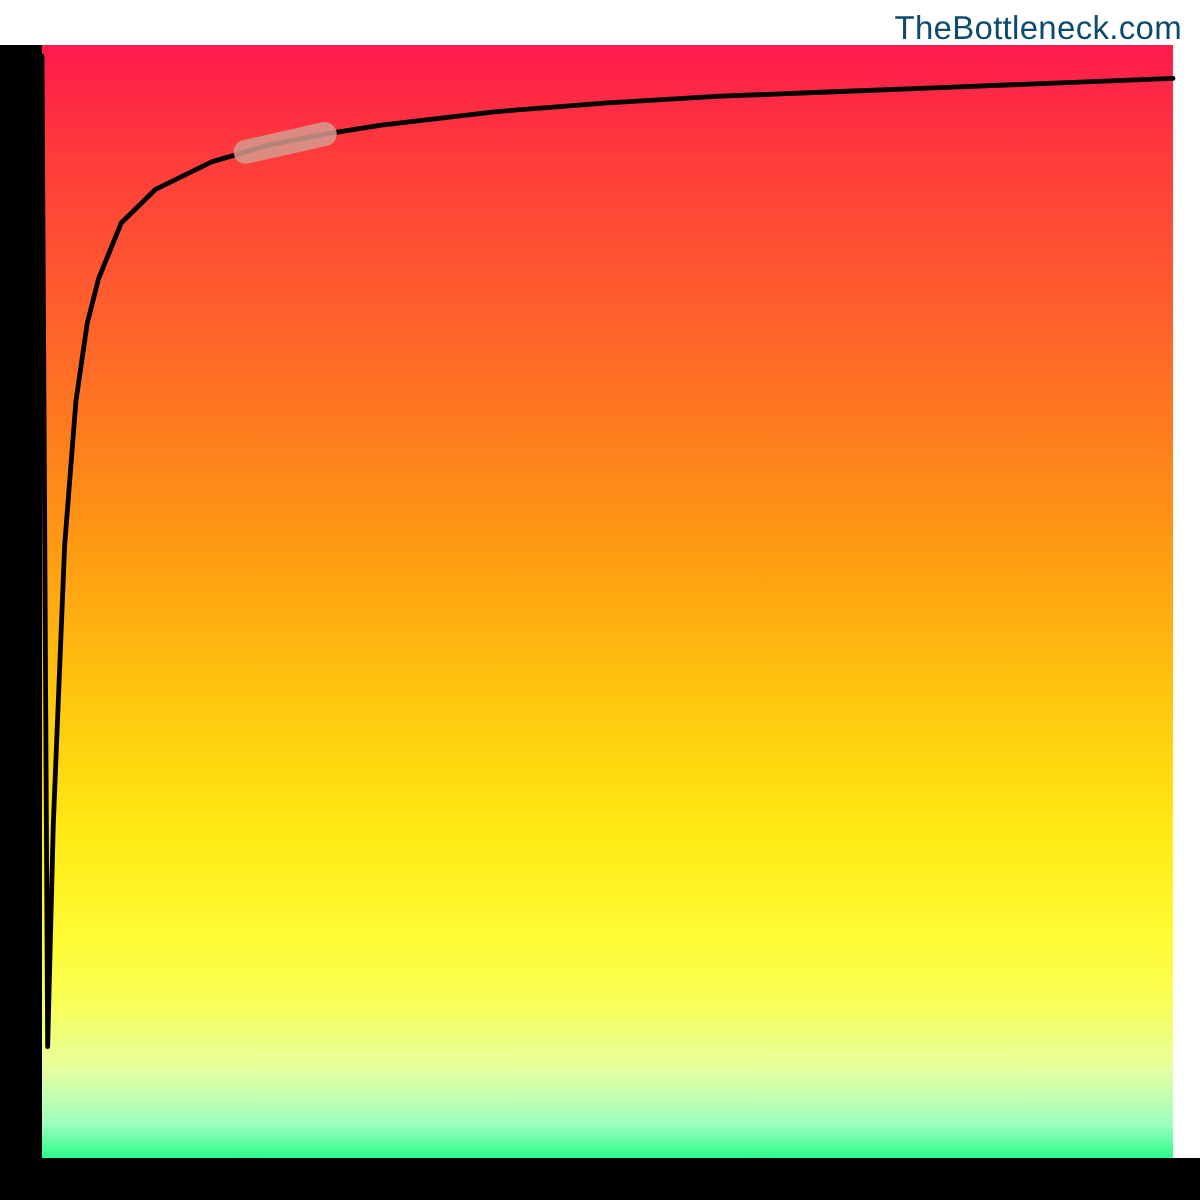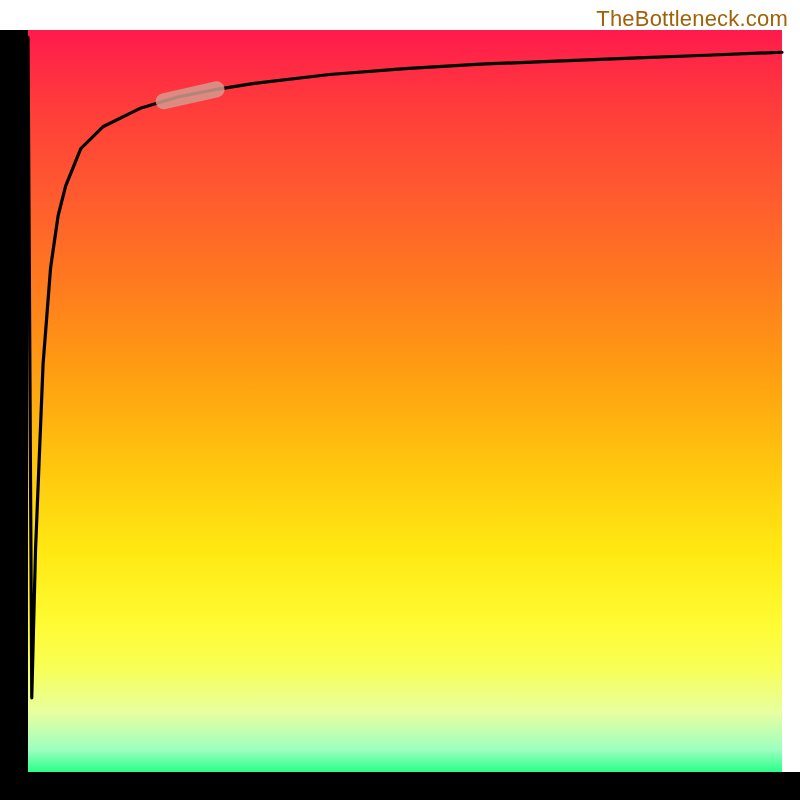--- a/index.html
+++ b/index.html
@@ -13,21 +13,21 @@
   }
   .stage {
     position: relative;
     width: 800px;
     height: 800px;
   }
   .watermark {
     position: absolute;
     top: 6px;
     right: 12px;
-    color: #a16207;
+    color: #0c4a6e;
     font-size: 22px;
     font-weight: 500;
     letter-spacing: 0.2px;
     user-select: none;
   }
   
   .plot-area {
     position: absolute;
     left: 28px;
     top: 30px;

